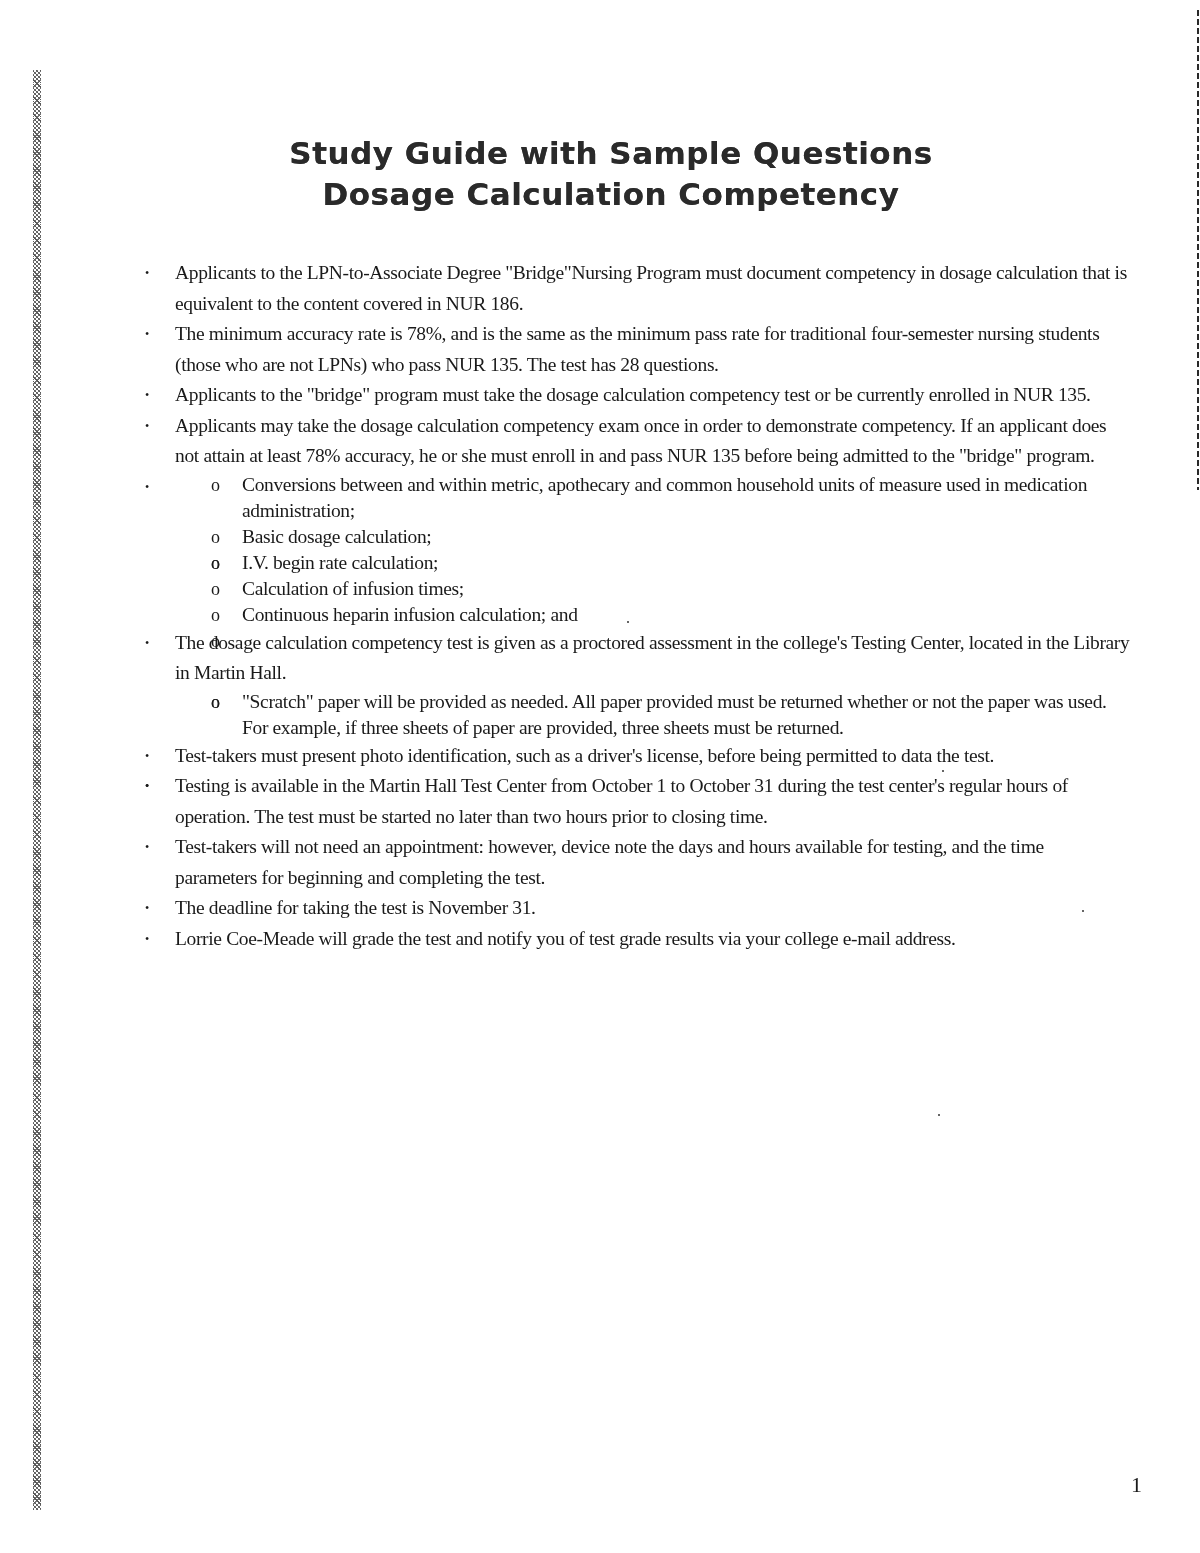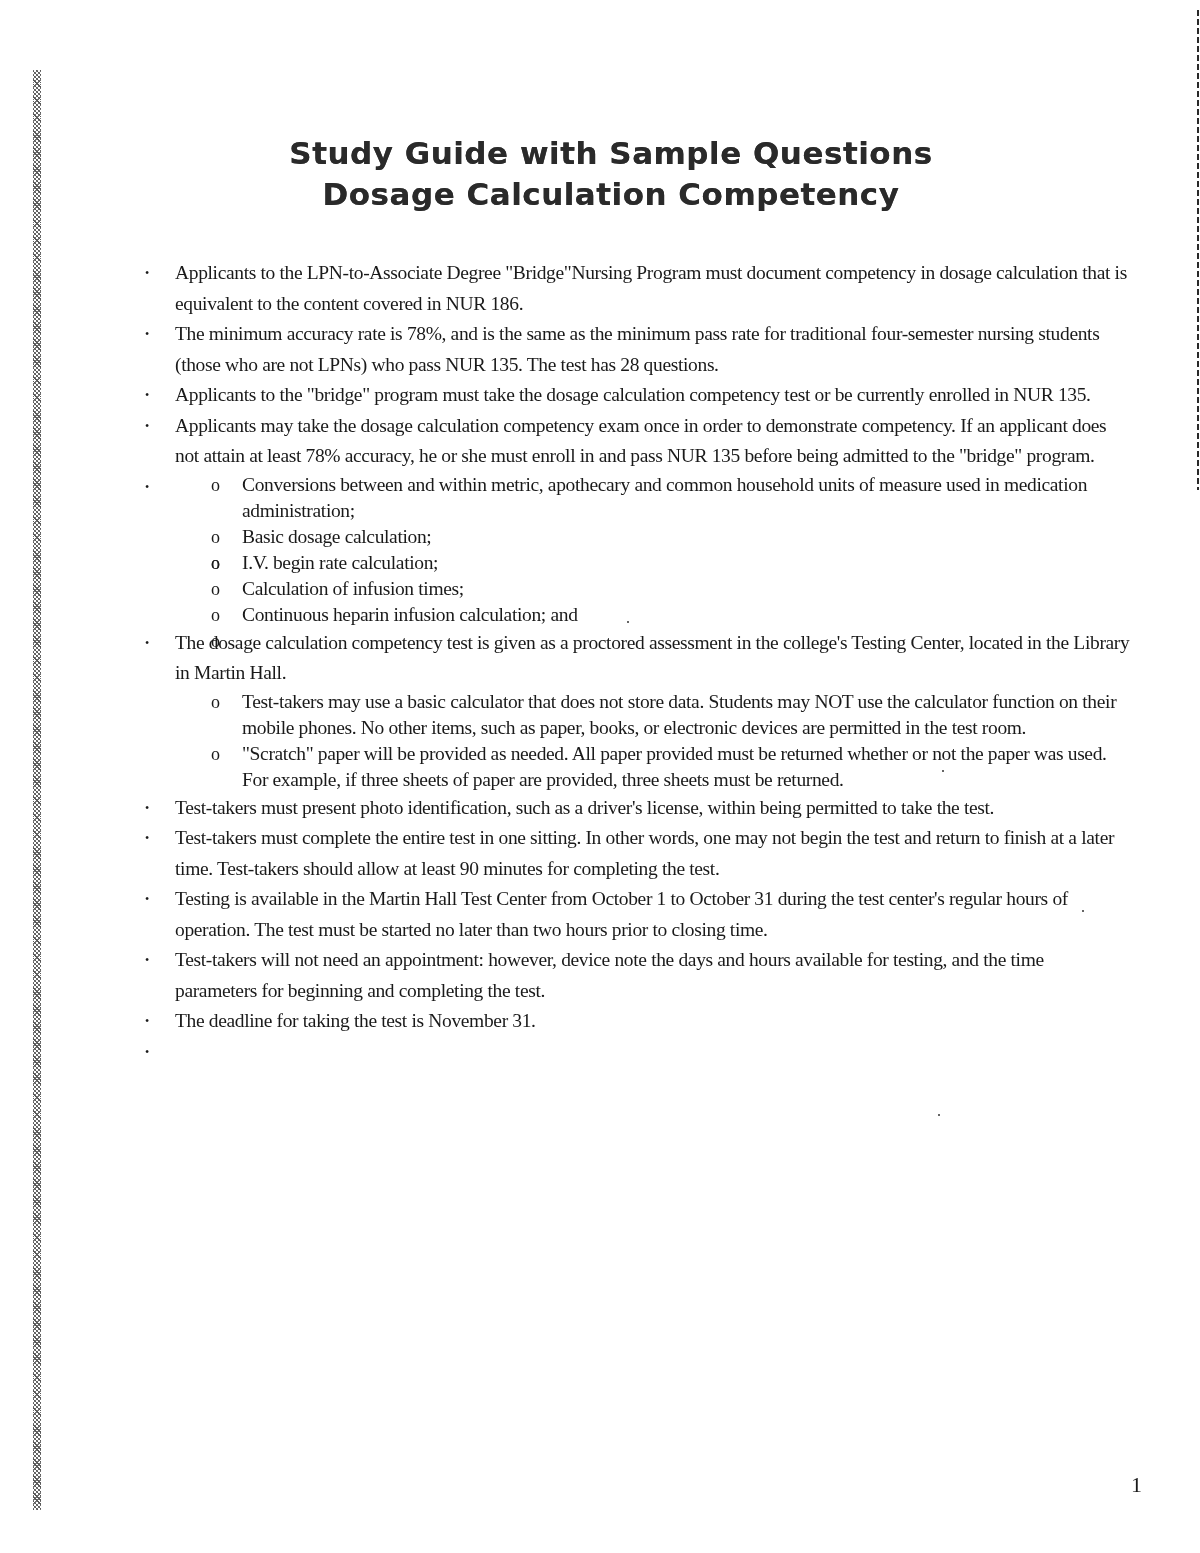--- a/index.html
+++ b/index.html
@@ -173,47 +173,46 @@
           <span class="sub-bullet">o</span>
         </li>
       </ul>
     </li>
     <li>
       <span class="bullet">•</span>
       <span>The dosage calculation competency test is given as a proctored assessment in the college's Testing Center, located in the Library in Martin Hall.</span>
       <ul class="sub">
         <li>
           <span class="sub-bullet">o</span>
-          <span>Test-takers may use a basic calculator that does not store data. Students may NOT use the calculator function on their mobile phones. No other items, such as paper, books, or electronic devices are permitted in the test room.</span>
         </li>
         <li>
           <span class="sub-bullet">o</span>
           <span>"Scratch" paper will be provided as needed. All paper provided must be returned whether or not the paper was used. For example, if three sheets of paper are provided, three sheets must be returned.</span>
         </li>
       </ul>
     </li>
     <li>
       <span class="bullet">•</span>
-      <span>Test-takers must present photo identification, such as a driver's license, within being permitted to take the test.</span>
-    </li>
-    <li>
-      <span class="bullet">•</span>
-      <span>Test-takers must complete the entire test in one sitting. In other words, one may not begin the test and return to finish at a later time. Test-takers should allow at least 90 minutes for completing the test.</span>
+      <span>Test-takers must present photo identification, such as a driver's license, before being permitted to data the test.</span>
+    </li>
+    <li>
+      <span class="bullet">•</span>
     </li>
     <li>
       <span class="bullet">•</span>
       <span>Testing is available in the Martin Hall Test Center from October 1 to October 31 during the test center's regular hours of operation. The test must be started no later than two hours prior to closing time.</span>
     </li>
     <li>
       <span class="bullet">•</span>
       <span>Test-takers will not need an appointment: however, device note the days and hours available for testing, and the time parameters for beginning and completing the test.</span>
     </li>
     <li>
       <span class="bullet">•</span>
       <span>The deadline for taking the test is November 31.</span>
     </li>
     <li>
       <span class="bullet">•</span>
+      <span>Lorrie Coe-Meade will grade the test and notify you of test grade results via your college e-mail address.</span>
     </li>
   </ul>
 </main>
 
 <div class="page-number">1</div>
 
 </body></html>

